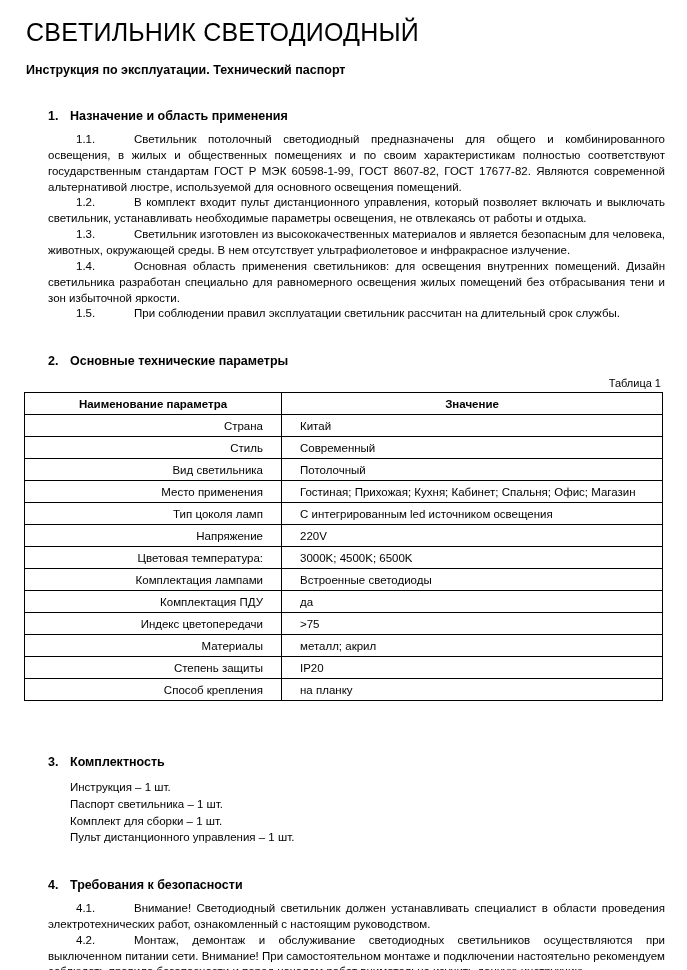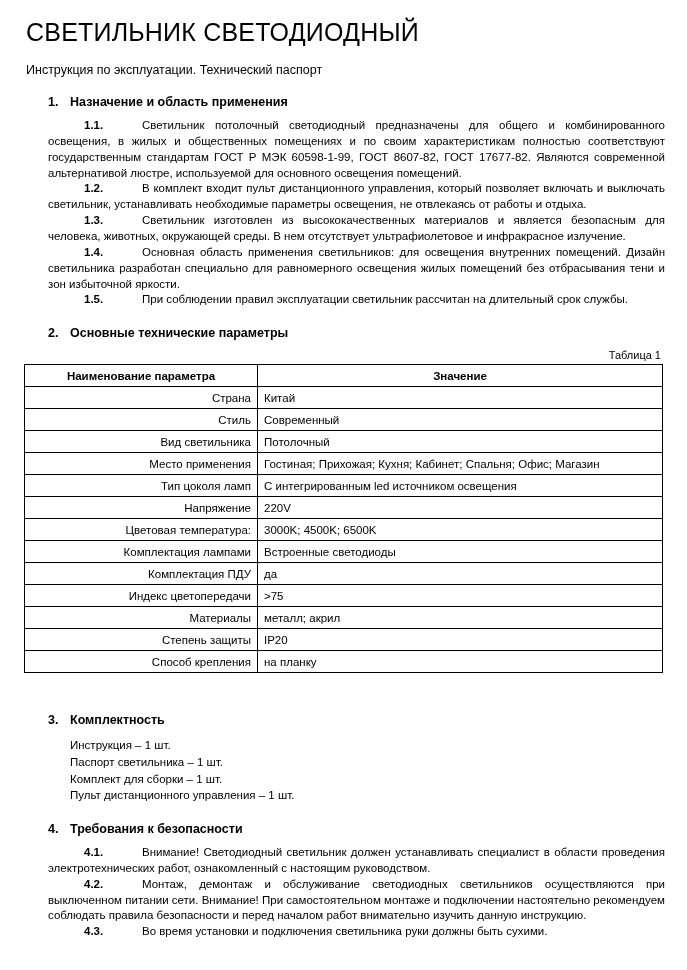--- a/index.html
+++ b/index.html
@@ -22,63 +22,62 @@
     box-sizing: border-box;
   }
   .doc-title {
     font-size: 25px;
     font-weight: normal;
     letter-spacing: 0.2px;
     margin: 18px 0 0 26px;
   }
   .doc-subtitle {
     font-size: 12.5px;
-    font-weight: normal;
+    font-weight: bold;
     margin: 16px 0 8px 26px;
   }
   .section-head {
     font-size: 12.5px;
     font-weight: bold;
-    margin: 18px 0 0 48px;
+    margin: 32px 0 0 48px;
   }
   .section-head .num {
     display: inline-block;
     width: 22px;
   }
   .para {
     font-size: 11.5px;
     line-height: 1.38;
     text-align: justify;
     margin: 0 22px 0 48px;
     text-indent: 0;
   }
   .para-block {
     margin-top: 9px;
   }
   .para .lbl {
     display: inline-block;
     width: 58px;
-    margin-left: 36px;
-    font-weight: bold;
+    margin-left: 28px;
   }
   .table-caption {
     font-size: 11px;
     text-align: right;
     margin: 9px 26px 3px 0;
     padding-left: 40px;
   }
   table.spec {
     border-collapse: collapse;
     width: 639px;
     margin-left: 24px;
     font-size: 11.5px;
   }
   table.spec th, table.spec td {
     border: 1px solid #000000;
-    padding: 2px 6px;
+    padding: 2px 18px;
     text-align: left;
     vertical-align: middle;
     height: 17px;
   }
   table.spec th {
     font-weight: bold;
     text-align: center;
   }
   table.spec th.col-name { width: 220px; }
   table.spec td.col-name { width: 220px; text-align: right; }

